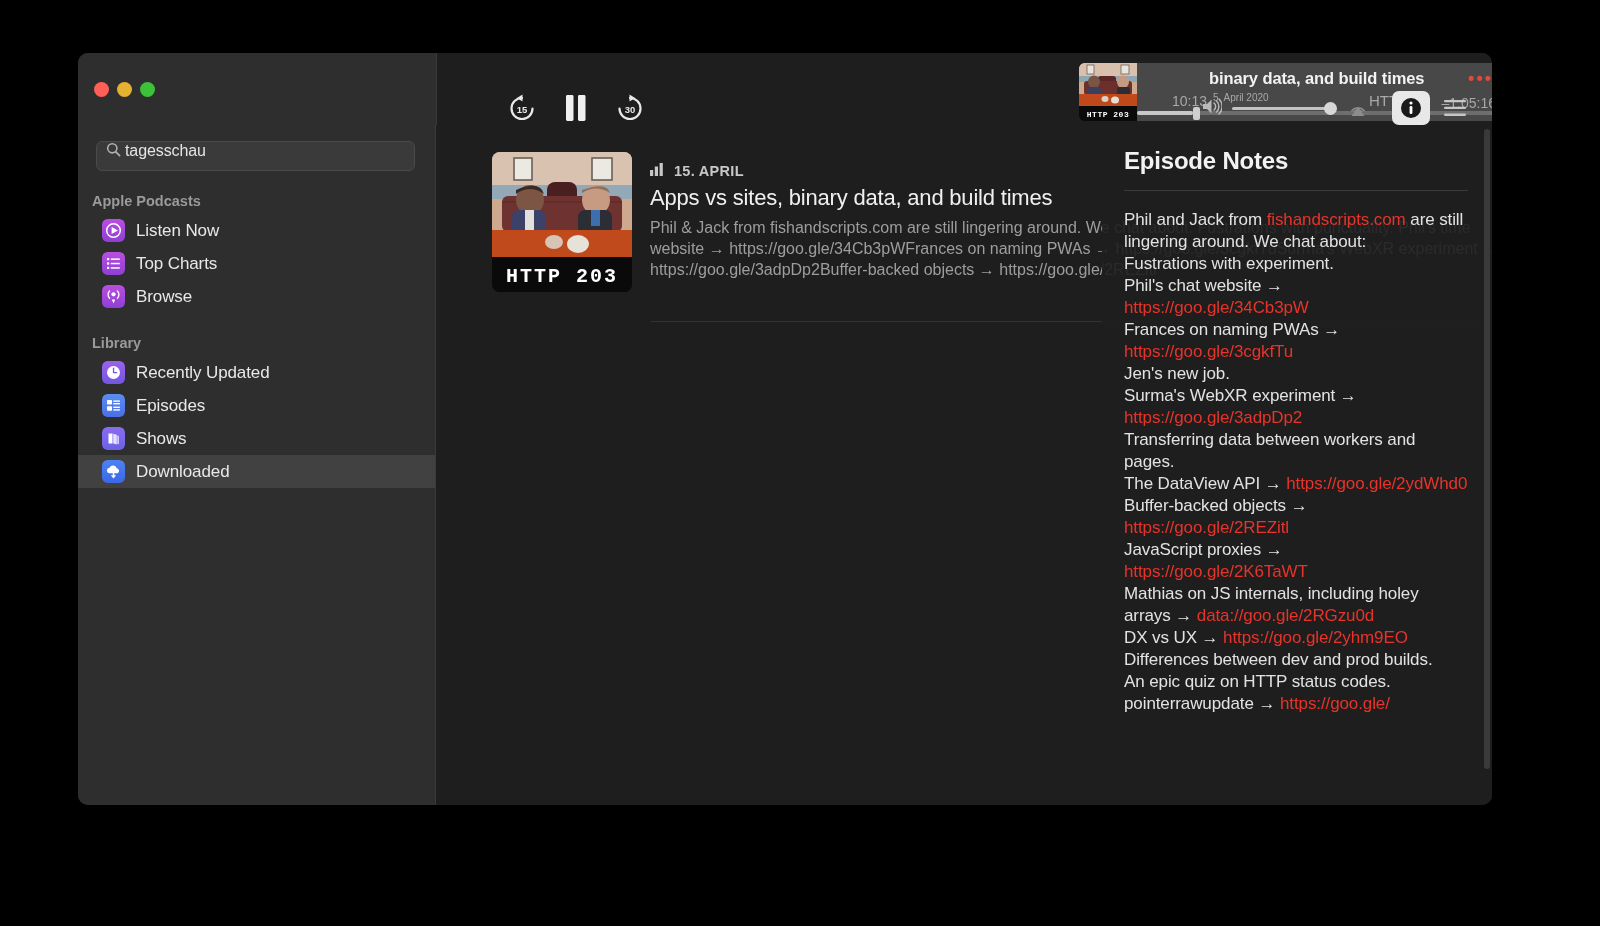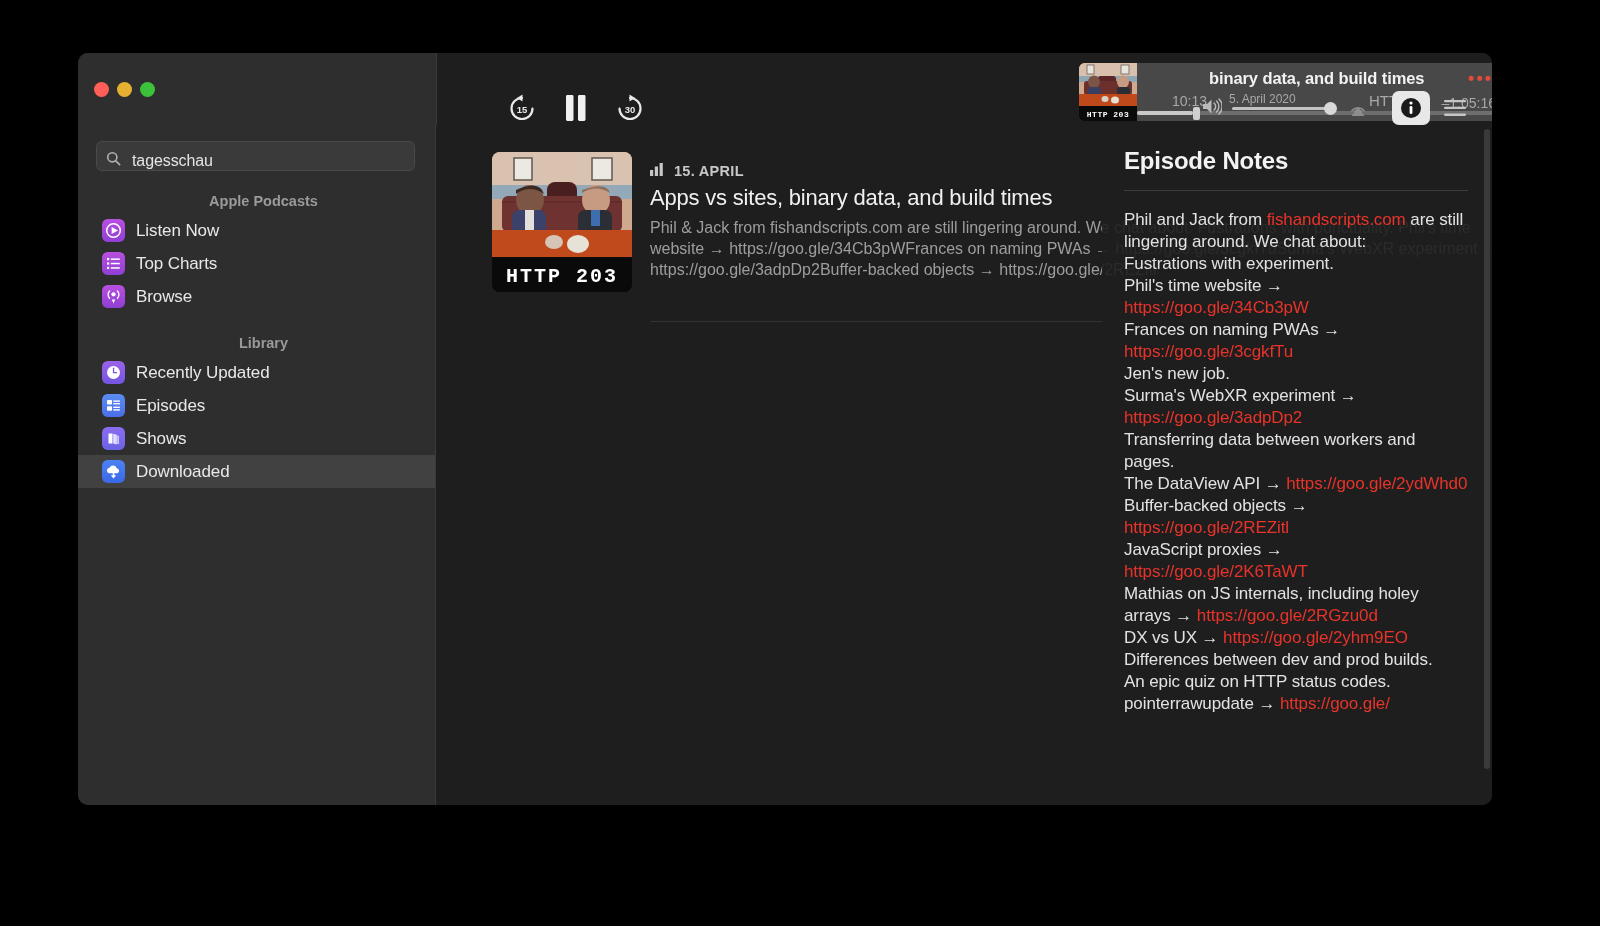--- a/index.html
+++ b/index.html
@@ -113,23 +113,23 @@
     position: absolute;
     right: 6px; top: 10px;
     color: #e24a3c;
     font-size: 18px;
     letter-spacing: 2px;
     line-height: 10px;
     font-weight: bold;
   }
   #np-sub {
     position: absolute;
-    left: 92px; top: 29px;
+    left: 76px; top: 29px;
     white-space: nowrap;
-    font-size: 12px;
+    font-size: 10px;
     color: #a8a8a8;
   }
   #np-show {
     position: absolute;
     left: 232px; top: 29px;
     white-space: nowrap;
     font-size: 15px;
     color: #a8a8a8;
   }
   #np-elapsed {
@@ -221,37 +221,36 @@
     padding-top: 16px;
     position: relative;
   }
   #search {
     margin: 0 20px 0 18px;
     height: 30px;
     background: #3a3a3a;
     border: 1px solid #4a4a4a;
     border-radius: 6px;
     display: flex;
-    align-items: flex-end;
+    align-items: flex-start;
     padding: 0 9px;
-    gap: 11px;
+    gap: 4px;
   }
   #search-value {
     font-size: 16px;
     color: #e4e4e4;
     letter-spacing: -0.1px;
   }
   .sb-section {
     font-size: 14.5px;
     font-weight: bold;
     color: #9a9a9a;
     padding: 0 0 0 14px;
     margin-top: 22px;
     margin-bottom: 5px;
-    text-align: center;
   }
   .sb-item {
     display: flex;
     align-items: center;
     gap: 11px;
     height: 33px;
     padding-left: 24px;
     cursor: default;
   }
   .sb-item.selected { background: #414141; text-align: right; }
@@ -673,29 +672,29 @@
       </div>
 
       <div id="ep-divider"></div>
 
       <div id="notes">
         <div id="notes-title">Episode Notes</div>
         <div id="notes-rule"></div>
         <div id="notes-body">
             <div><span>Phil and Jack from </span><span class="lnk">fishandscripts.com</span><span> are still lingering around. We chat about:</span></div>
             <div><span>Fustrations with experiment.</span></div>
-            <div><span>Phil's time website → </span><span class="lnk">https://goo.gle/34Cb3pW</span></div>
+            <div><span>Phil's chat website → </span><span class="lnk">https://goo.gle/34Cb3pW</span></div>
             <div><span>Frances on naming PWAs → </span><span class="lnk">https://goo.gle/3cgkfTu</span></div>
             <div><span>Jen's new job.</span></div>
             <div><span>Surma's WebXR experiment → </span><span class="lnk">https://goo.gle/3adpDp2</span></div>
             <div><span>Transferring data between workers and pages.</span></div>
             <div><span>The DataView API → </span><span class="lnk">https://goo.gle/2ydWhd0</span></div>
             <div><span>Buffer-backed objects → </span><span class="lnk">https://goo.gle/2REZitl</span></div>
             <div><span>JavaScript proxies → </span><span class="lnk">https://goo.gle/2K6TaWT</span></div>
-            <div><span>Mathias on JS internals, including holey arrays → </span><span class="lnk">https://goo.gle/2RGzu0d</span></div>
+            <div><span>Mathias on JS internals, including holey arrays → </span><span class="lnk">data://goo.gle/2RGzu0d</span></div>
             <div><span>DX vs UX → </span><span class="lnk">https://goo.gle/2yhm9EO</span></div>
             <div><span>Differences between dev and prod builds.</span></div>
             <div><span>An epic quiz on HTTP status codes.</span></div>
             <div><span>pointerrawupdate → </span><span class="lnk">https://goo.gle/</span></div>
           </div>
       </div>
 
       <div id="main-scroll"></div>
     </div>
   </div>

